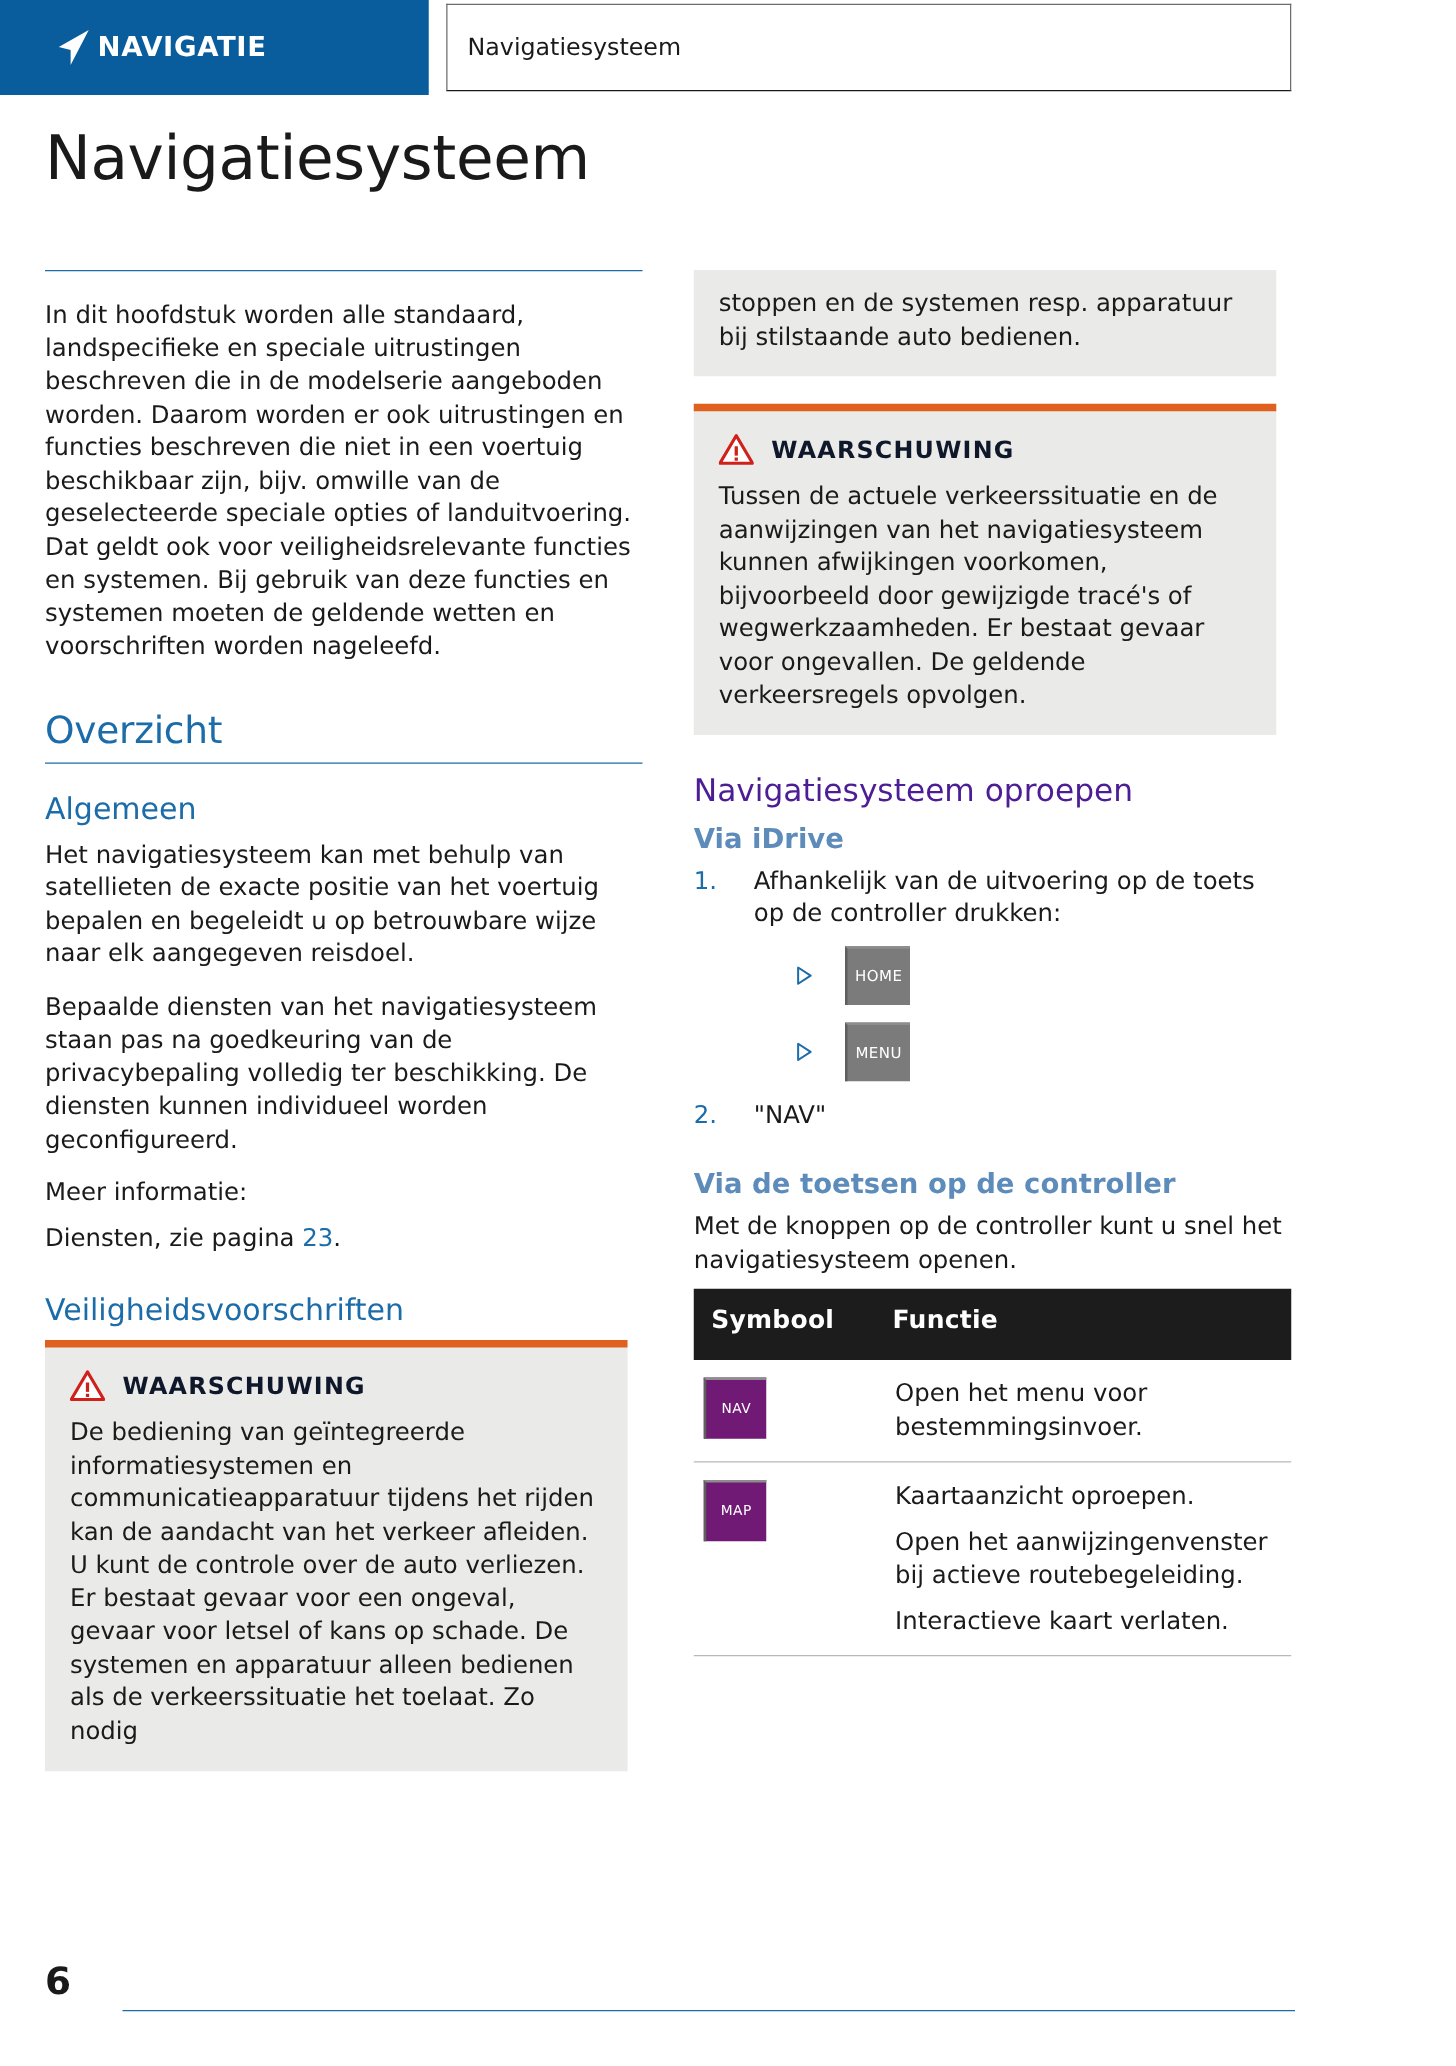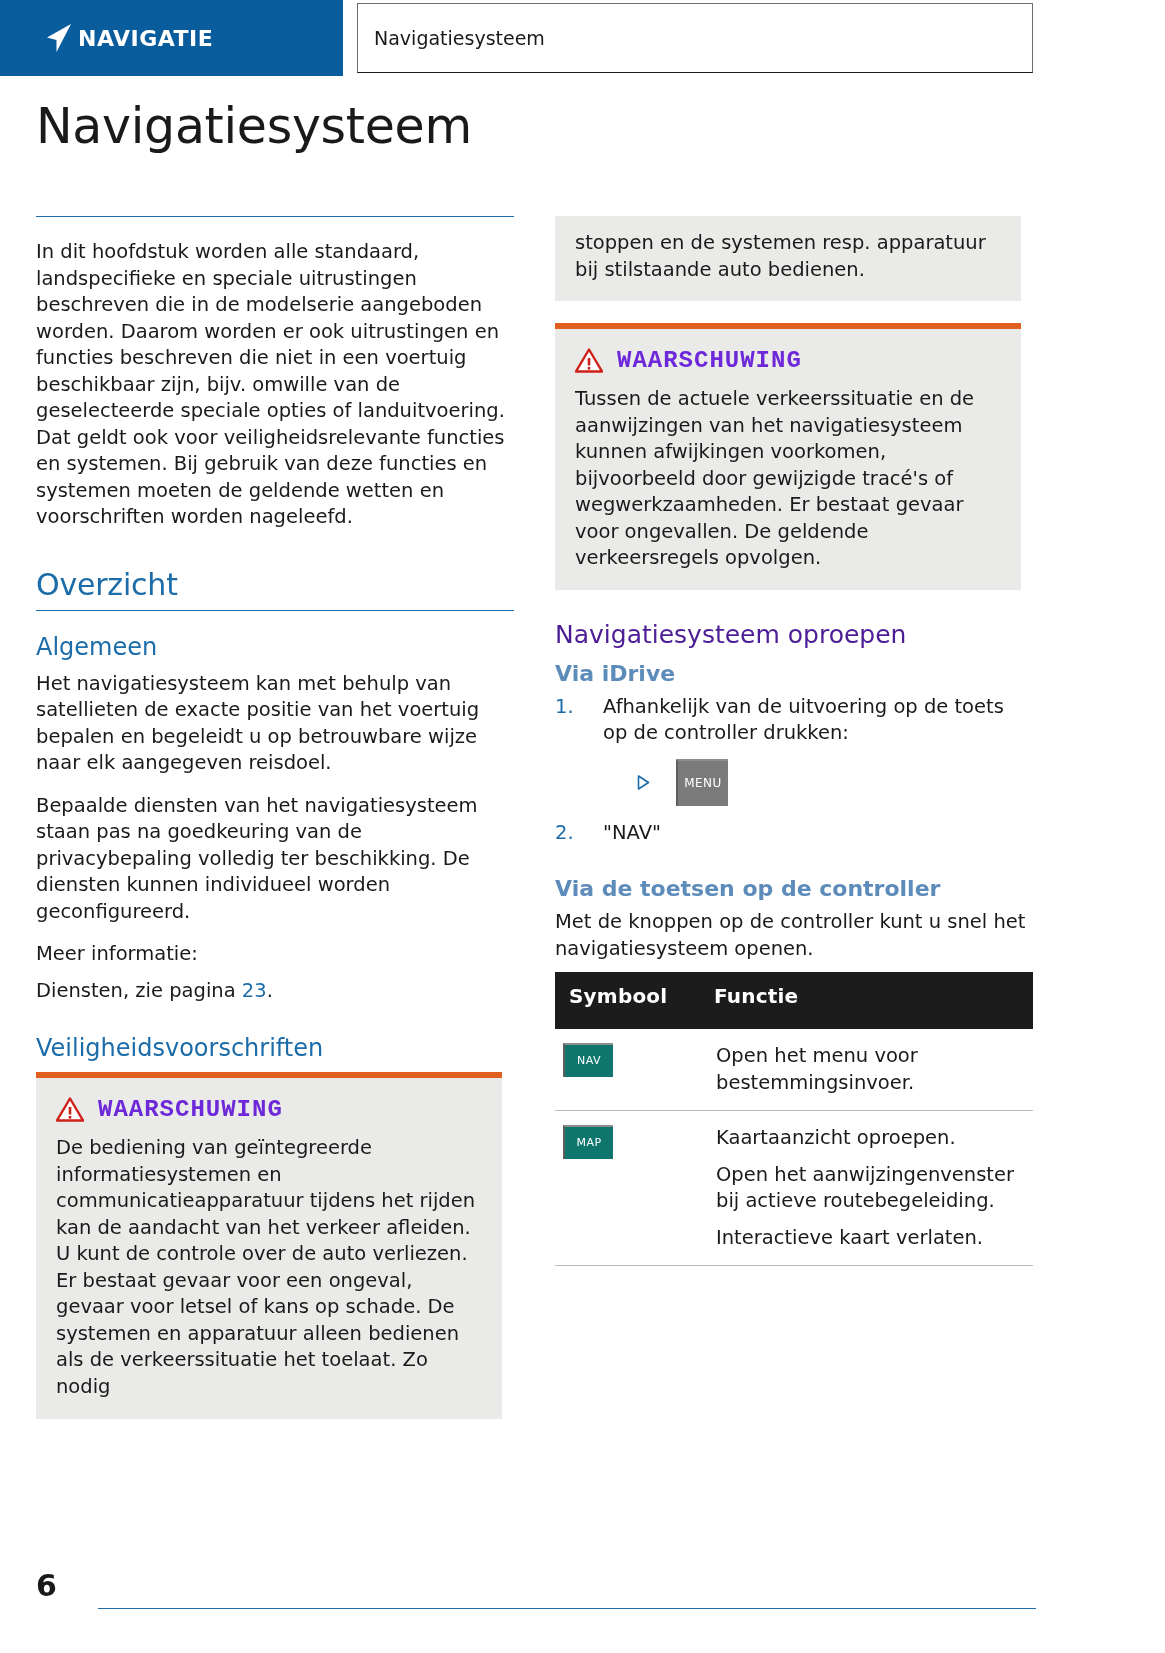--- a/index.html
+++ b/index.html
@@ -138,25 +138,24 @@
     padding-top: 14px;
   }
   .warn-head {
     display: flex;
     align-items: center;
     gap: 14px;
     margin-bottom: 12px;
   }
   .warn-tri-icon { width: 28px; height: 25px; display: block; flex: 0 0 auto; }
   .warn-title {
-    font-size: 24px;
+    font-size: 19px;
     font-weight: bold;
     letter-spacing: 1px;
-    color: #6d28d9;
-    font-family: Liberation Mono, monospace;
+    color: #0f172a;
   }
   .warn-box p {
     font-size: 19.5px;
     line-height: 1.36;
     margin: 0;
     color: #1a1a1a;
   }
 
   
   ol.steps {
@@ -197,23 +196,23 @@
     width: 52px;
     height: 47px;
     display: flex;
     align-items: center;
     justify-content: center;
     border-left: 2px solid #5f5f5f;
     border-top: 2px solid #8d8d8d;
   }
   .hw-key.small {
     width: 50px;
-    height: 34px;
+    height: 49px;
     font-size: 11px;
-    background: #0f766e;
+    background: #701a75;
   }
 
   
   table.sym-table {
     width: 100%;
     border-collapse: collapse;
     margin-top: 4px;
   }
   table.sym-table thead th {
     background: #1c1c1c;
@@ -328,20 +327,26 @@
 
   <h2 class="h2-blue-dark" style="margin-top:30px;">Navigatiesysteem oproepen</h2>
 
   <h3 class="h3-subsection">Via iDrive</h3>
 
   <ol class="steps">
     <li>
       <span class="step-num">1.</span>
       <span>Afhankelijk van de uitvoering op de toets op de controller drukken:</span>
       <div class="sub-bullets">
+        <div class="sub-bullet">
+          <svg class="tri-right-icon" viewBox="0 0 13 15">
+            <path d="M1.5 1 L11.5 7.5 L1.5 14 Z" fill="none" stroke="#1b6ca8" stroke-width="1.6" stroke-linejoin="round"></path>
+          </svg>
+          <span class="hw-key">HOME</span>
+        </div>
         <div class="sub-bullet">
           <svg class="tri-right-icon" viewBox="0 0 13 15">
             <path d="M1.5 1 L11.5 7.5 L1.5 14 Z" fill="none" stroke="#1b6ca8" stroke-width="1.6" stroke-linejoin="round"></path>
           </svg>
           <span class="hw-key">MENU</span>
         </div>
       </div>
     </li>
     <li>
       <span class="step-num">2.</span>

